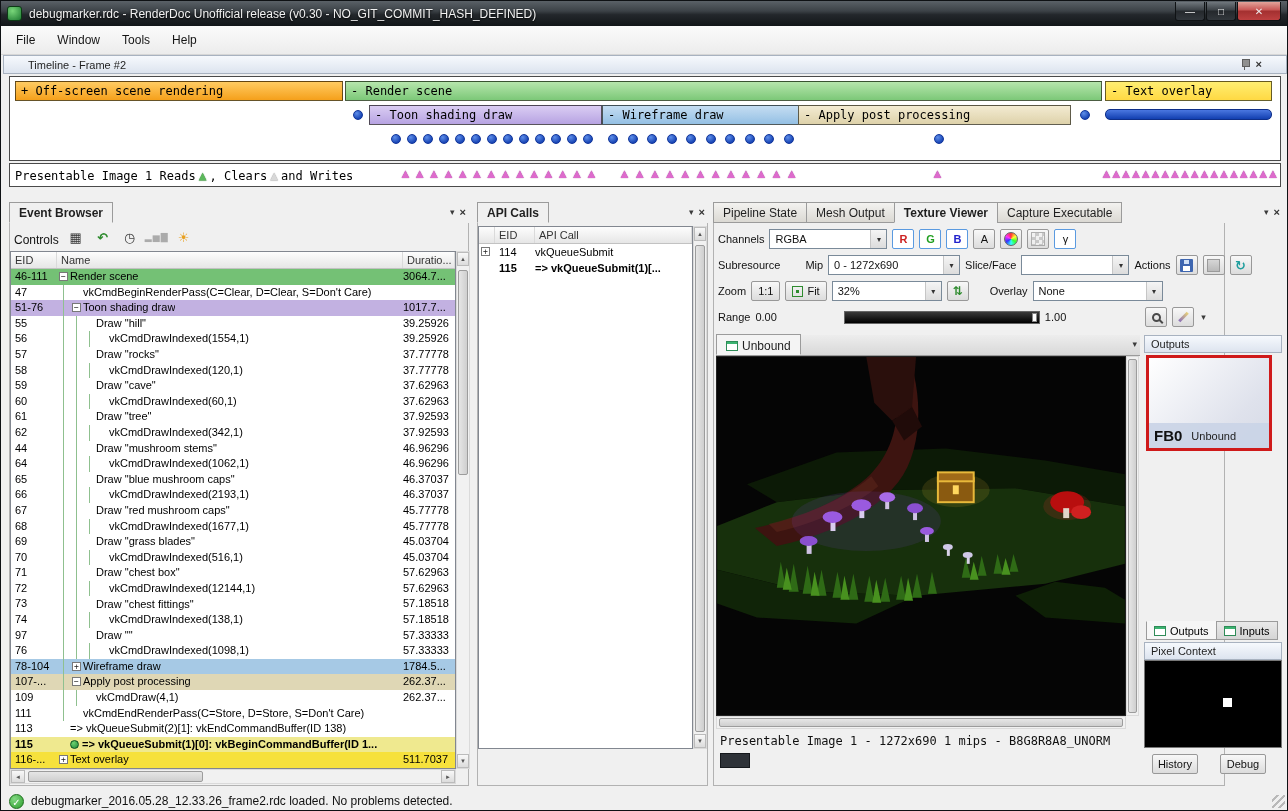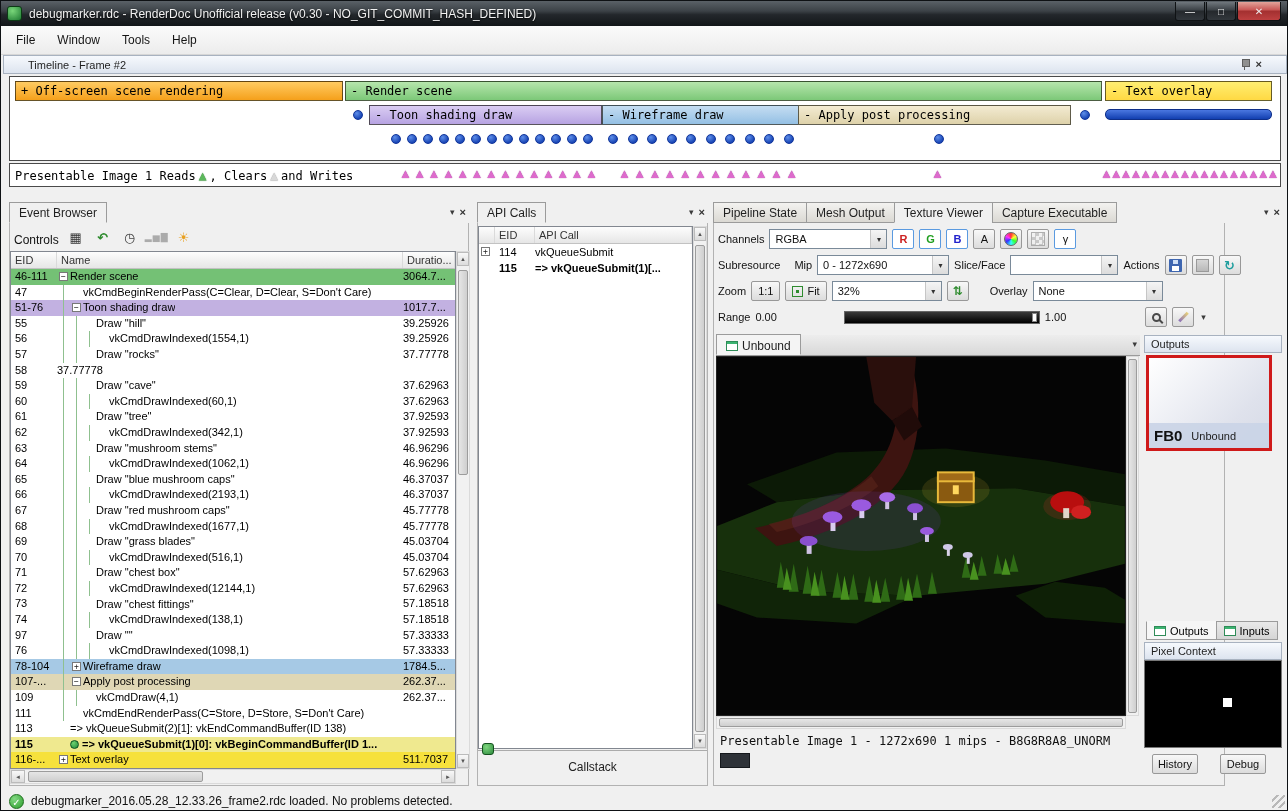--- a/index.html
+++ b/index.html
@@ -42,21 +42,21 @@
 .pr-box{position:absolute;left:8px;top:162px;width:1272px;height:24px;background:#FFF;border:1px solid #4A4A4A;overflow:hidden}
 .pr-text{position:absolute;left:5px;top:5px;font:12px "DejaVu Sans Mono",monospace;white-space:pre;display:flex;align-items:flex-start}
 .tri{position:absolute;top:3px;font-size:13px;line-height:14px;color:#DD6BCC;text-shadow:0 0 1px #8E2F86}
 .tri-inline{font-size:13px;line-height:13px;margin:0 3px}
 .tri-inline.green{color:#5CB85C;text-shadow:0 0 1px #2E6B2E}
 .tri-inline.gray{color:#D8D8D8;text-shadow:0 0 1px #8A8A8A}
 
 
 .tabstrip{position:absolute;display:flex;align-items:flex-end;height:21px}
 .tab{height:21px;padding:3px 9px 0;font-size:12px;color:#1F1F1F;background:linear-gradient(#F3F2F0,#DBD9D3);border:1px solid #9B9B9B;margin-right:-1px;white-space:nowrap}
-.tab.active{background:#F0F0F0;font-weight:normal;border-bottom-color:#F0F0F0}
+.tab.active{background:#F0F0F0;font-weight:bold;border-bottom-color:#F0F0F0}
 .dock-icons{margin-left:auto;display:flex;align-items:center;gap:5px;padding:0 3px 5px 0}
 .dock-ic{font-size:9px;color:#3A3A3A;line-height:9px}
 
 
 .panel-body{position:absolute;background:#F0F0F0;border:1px solid #B2B2B2;border-top:none}
 
 
 .controls-row{position:absolute;left:4px;top:2px;height:22px;display:flex;align-items:flex-end;gap:7px;font-size:12px;color:#111}
 .tool-ic{width:20px;height:20px;display:flex;align-items:center;justify-content:center;font-size:13px}
 .ic-grid{color:#333}
@@ -339,20 +339,27 @@
             <div class="eb-name">
               <span class="tree-slot guide"></span>
               <span class="tree-slot guide"></span>
               <span class="tree-slot"></span>
               <span class="eb-text">Draw "rocks"</span>
             </div>
             <div class="eb-dur">37.77778</div>
           </div>
           <div class="eb-row">
             <div class="eb-eid">58</div>
+            <div class="eb-name">
+              <span class="tree-slot guide"></span>
+              <span class="tree-slot guide"></span>
+              <span class="tree-slot guide"></span>
+              <span class="tree-slot"></span>
+              <span class="eb-text">vkCmdDrawIndexed(120,1)</span>
+            </div>
             <div class="eb-dur">37.77778</div>
           </div>
           <div class="eb-row">
             <div class="eb-eid">59</div>
             <div class="eb-name">
               <span class="tree-slot guide"></span>
               <span class="tree-slot guide"></span>
               <span class="tree-slot"></span>
               <span class="eb-text">Draw "cave"</span>
             </div>
@@ -384,21 +391,21 @@
             <div class="eb-name">
               <span class="tree-slot guide"></span>
               <span class="tree-slot guide"></span>
               <span class="tree-slot guide"></span>
               <span class="tree-slot"></span>
               <span class="eb-text">vkCmdDrawIndexed(342,1)</span>
             </div>
             <div class="eb-dur">37.92593</div>
           </div>
           <div class="eb-row">
-            <div class="eb-eid">63</div>
+            <div class="eb-eid">44</div>
             <div class="eb-name">
               <span class="tree-slot guide"></span>
               <span class="tree-slot guide"></span>
               <span class="tree-slot"></span>
               <span class="eb-text">Draw "mushroom stems"</span>
             </div>
             <div class="eb-dur">46.96296</div>
           </div>
           <div class="eb-row">
             <div class="eb-eid">64</div>
@@ -645,24 +652,20 @@
             <div class="api-exp"></div>
             <div class="api-eid">115</div>
             <div class="api-call">=&gt; vkQueueSubmit(1)[...</div>
           </div>
         </div>
     </div>
     <div class="sb" style="left:215px;top:3px;width:14px;height:523px">
       <div class="sb-btn" style="left:0;right:0;top:0;height:14px">▲</div>
       <div class="sb-btn" style="left:0;right:0;bottom:0;height:14px">▼</div>
       <div class="sb-thumb" style="left:1px;right:1px;top:18px;height:487px"></div>
-    </div>
-    <div class="cs-area">
-      <div class="ic-leaf"></div>
-      <div class="cs-label">Callstack</div>
     </div>
   </div>
 
   <div class="tabstrip" style="left:712px;top:201px;width:570px">
     <div class="tab">Pipeline State</div>
     <div class="tab">Mesh Output</div>
     <div class="tab active">Texture Viewer</div>
     <div class="tab">Capture Executable</div>
     <div class="dock-icons">
       <span class="dock-ic">▾</span>
@@ -691,21 +694,21 @@
           <span class="ic-wheel"></span>
         </div>
       <div class="btn sq">
           <span class="ic-checker"></span>
         </div>
       <div class="btn sq checked">γ</div>
     </div>
 
     <div class="tv-row" style="top:30px">
       <span>Subresource</span>
-      <span style="margin-left:9px">Mip</span>
+      <span style="margin-left:20px">Mip</span>
       <div class="combo" style="width:132px">
         <span>0 - 1272x690</span>
         <span class="arrow">▾</span>
       </div>
       <span>Slice/Face</span>
       <div class="combo" style="width:108px">
         <span></span>
         <span class="arrow">▾</span>
       </div>
       <span style="margin-left:auto">Actions</span>

